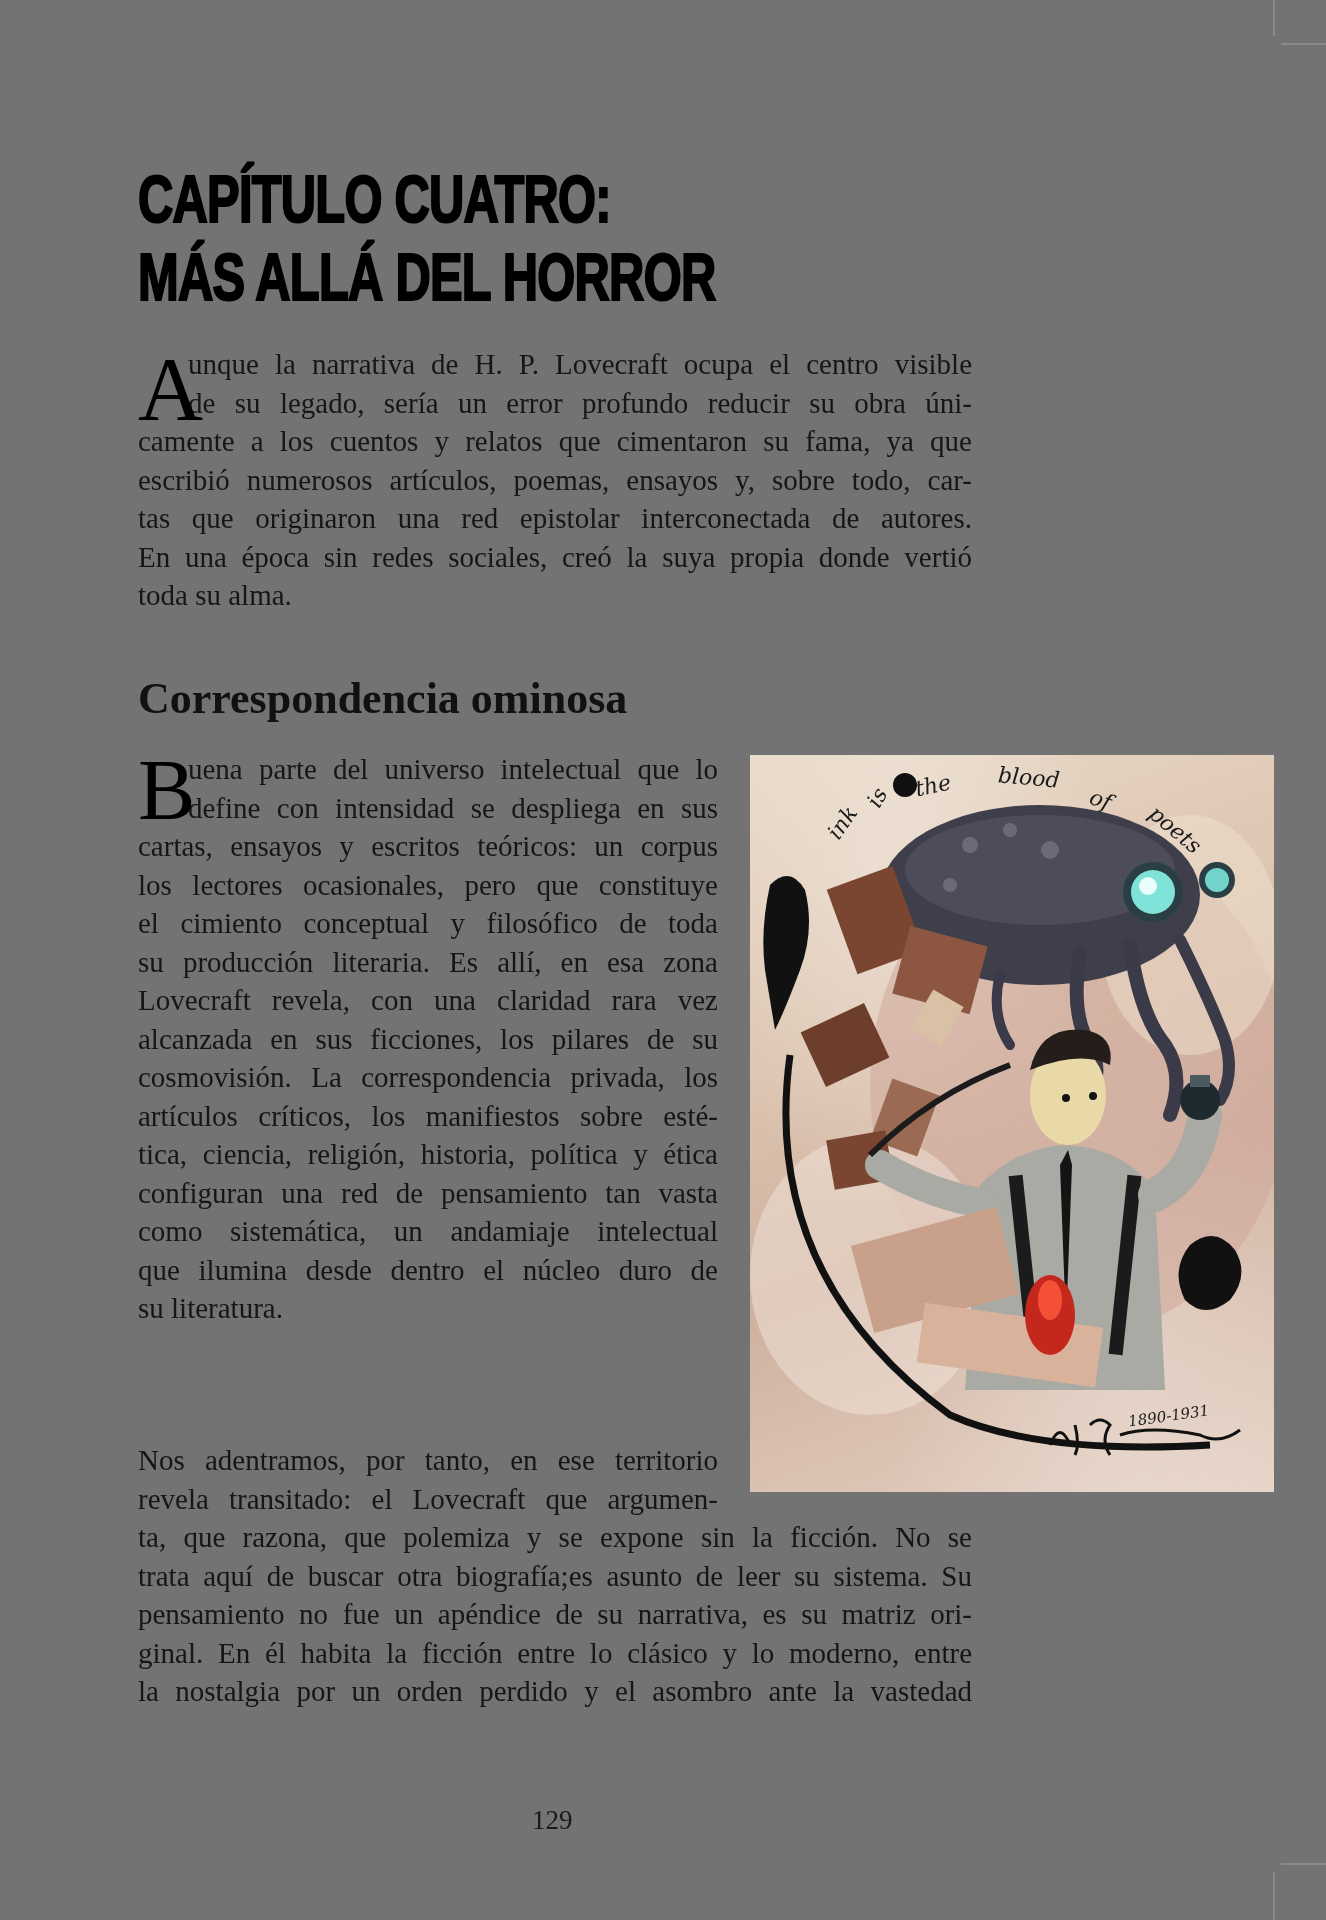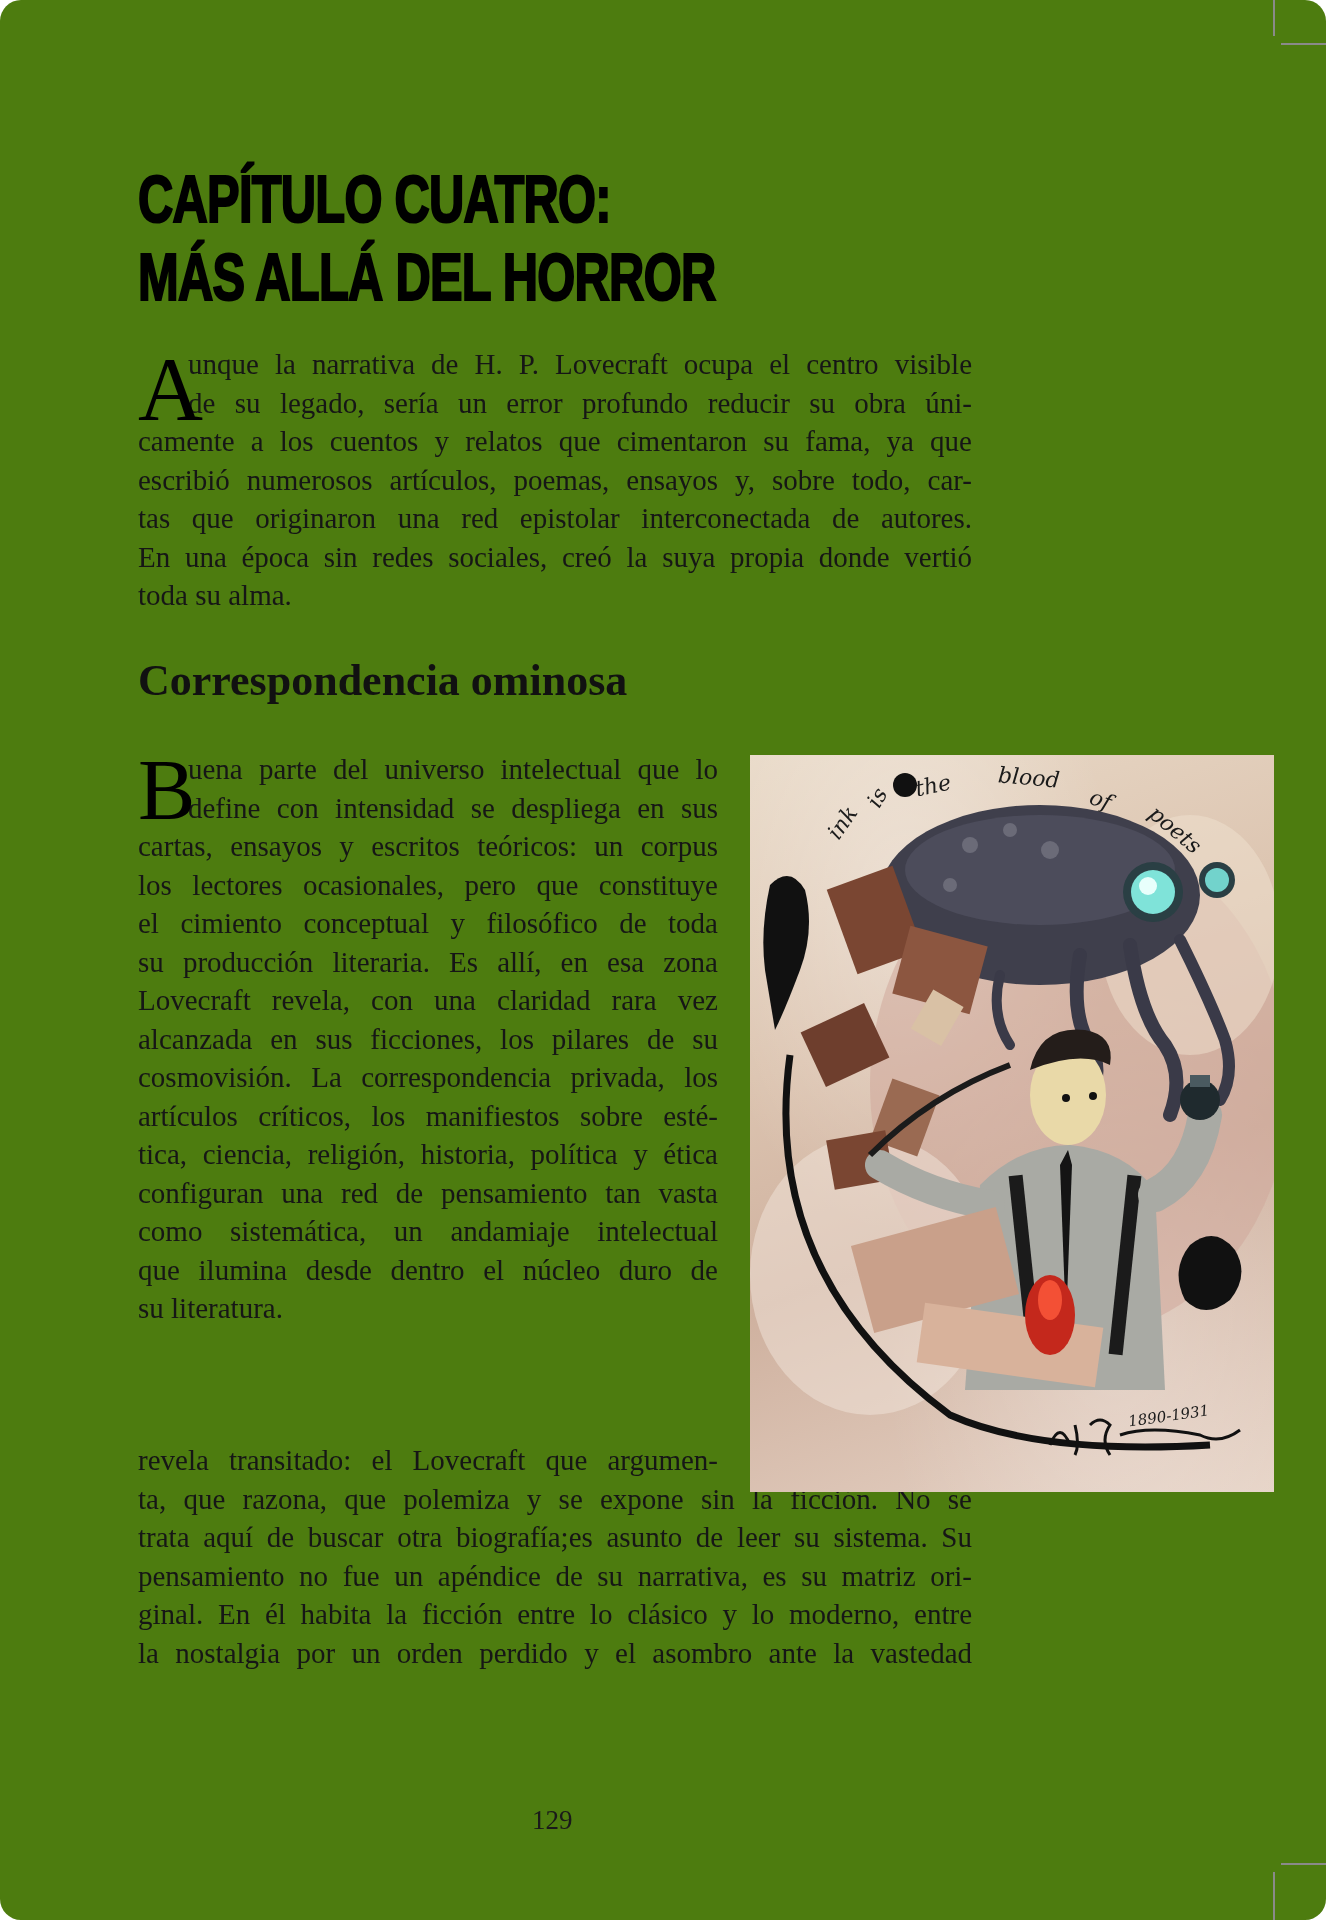--- a/index.html
+++ b/index.html
@@ -12,22 +12,21 @@
       height: 1920px;
       position: relative;
       overflow: hidden;
       color: #141414;
       font-family: "Liberation Serif", "DejaVu Serif", serif;
     }
     .page {
       position: absolute;
       left: 0; top: 0;
       width: 1326px; height: 1920px;
-      background: #4d7c0f;
-      border-radius: 21px;
+      background: #737373;
     }
     
     .crop { position: absolute; background: #8a8a8a; }
     .crop.tr-v { left: 1273px; top: 0; width: 2px; height: 36px; }
     .crop.tr-h { left: 1281px; top: 43px; width: 45px; height: 2px; }
     .crop.br-h { left: 1281px; top: 1863px; width: 45px; height: 2px; }
     .crop.br-v { left: 1273px; top: 1872px; width: 2px; height: 48px; }
 
     
     .chapter-title {
@@ -78,21 +77,21 @@
       font-family: "Liberation Serif", "DejaVu Serif", serif;
       color: #000;
       line-height: 1;
     }
     .dropcap.a { top: 0px; font-size: 90px; }
     .dropcap.b { top: -3px; font-size: 86px; }
 
     .section-heading {
       position: absolute;
       left: 138px;
-      top: 655px;
+      top: 673px;
       margin: 0;
       font-family: "Liberation Serif", "DejaVu Serif", serif;
       font-weight: bold;
       font-size: 44px;
       line-height: 52px;
       color: #111;
     }
 
     .sec1 { top: 750px; width: 580px; }
     .sec2 { top: 1441px; width: 834px; }
@@ -171,20 +170,21 @@
     <span class="line">cosmovisión. La correspondencia privada, los</span>
     <span class="line">artículos críticos, los manifiestos sobre esté-</span>
     <span class="line">tica, ciencia, religión, historia, política y ética</span>
     <span class="line">configuran una red de pensamiento tan vasta</span>
     <span class="line">como sistemática, un andamiaje intelectual</span>
     <span class="line">que ilumina desde dentro el núcleo duro de</span>
     <span class="line last">su literatura.</span>
   </div>
 
   <div class="para sec2">
+    <span class="line narrow">Nos adentramos, por tanto, en ese territorio</span>
     <span class="line narrow">revela transitado: el Lovecraft que argumen-</span>
     <span class="line">ta, que razona, que polemiza y se expone sin la ficción. No se</span>
     <span class="line">trata aquí de buscar otra biografía;es asunto de leer su sistema. Su</span>
     <span class="line">pensamiento no fue un apéndice de su narrativa, es su matriz ori-</span>
     <span class="line">ginal. En él habita la ficción entre lo clásico y lo moderno, entre</span>
     <span class="line">la nostalgia por un orden perdido y el asombro ante la vastedad</span>
   </div>
 
   <div class="illustration">
     <svg width="524" height="737" viewBox="0 0 524 737">

